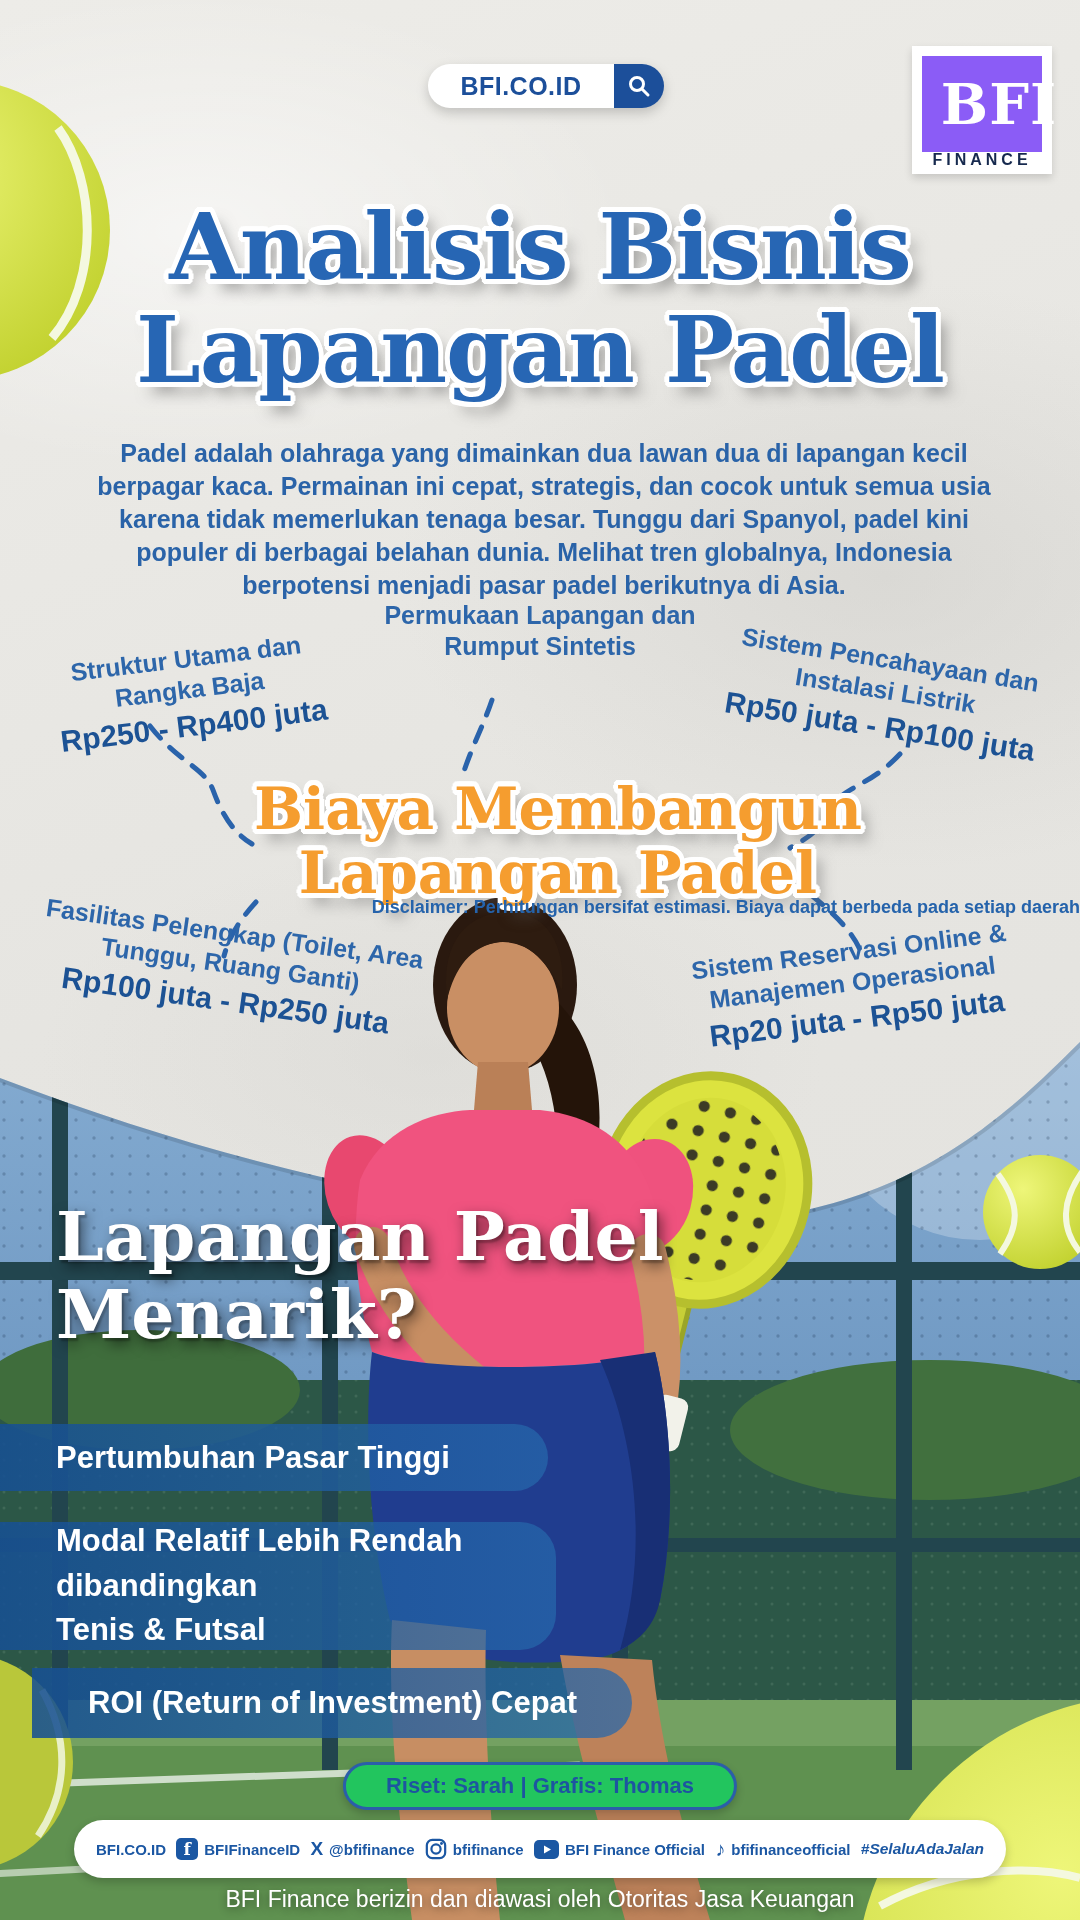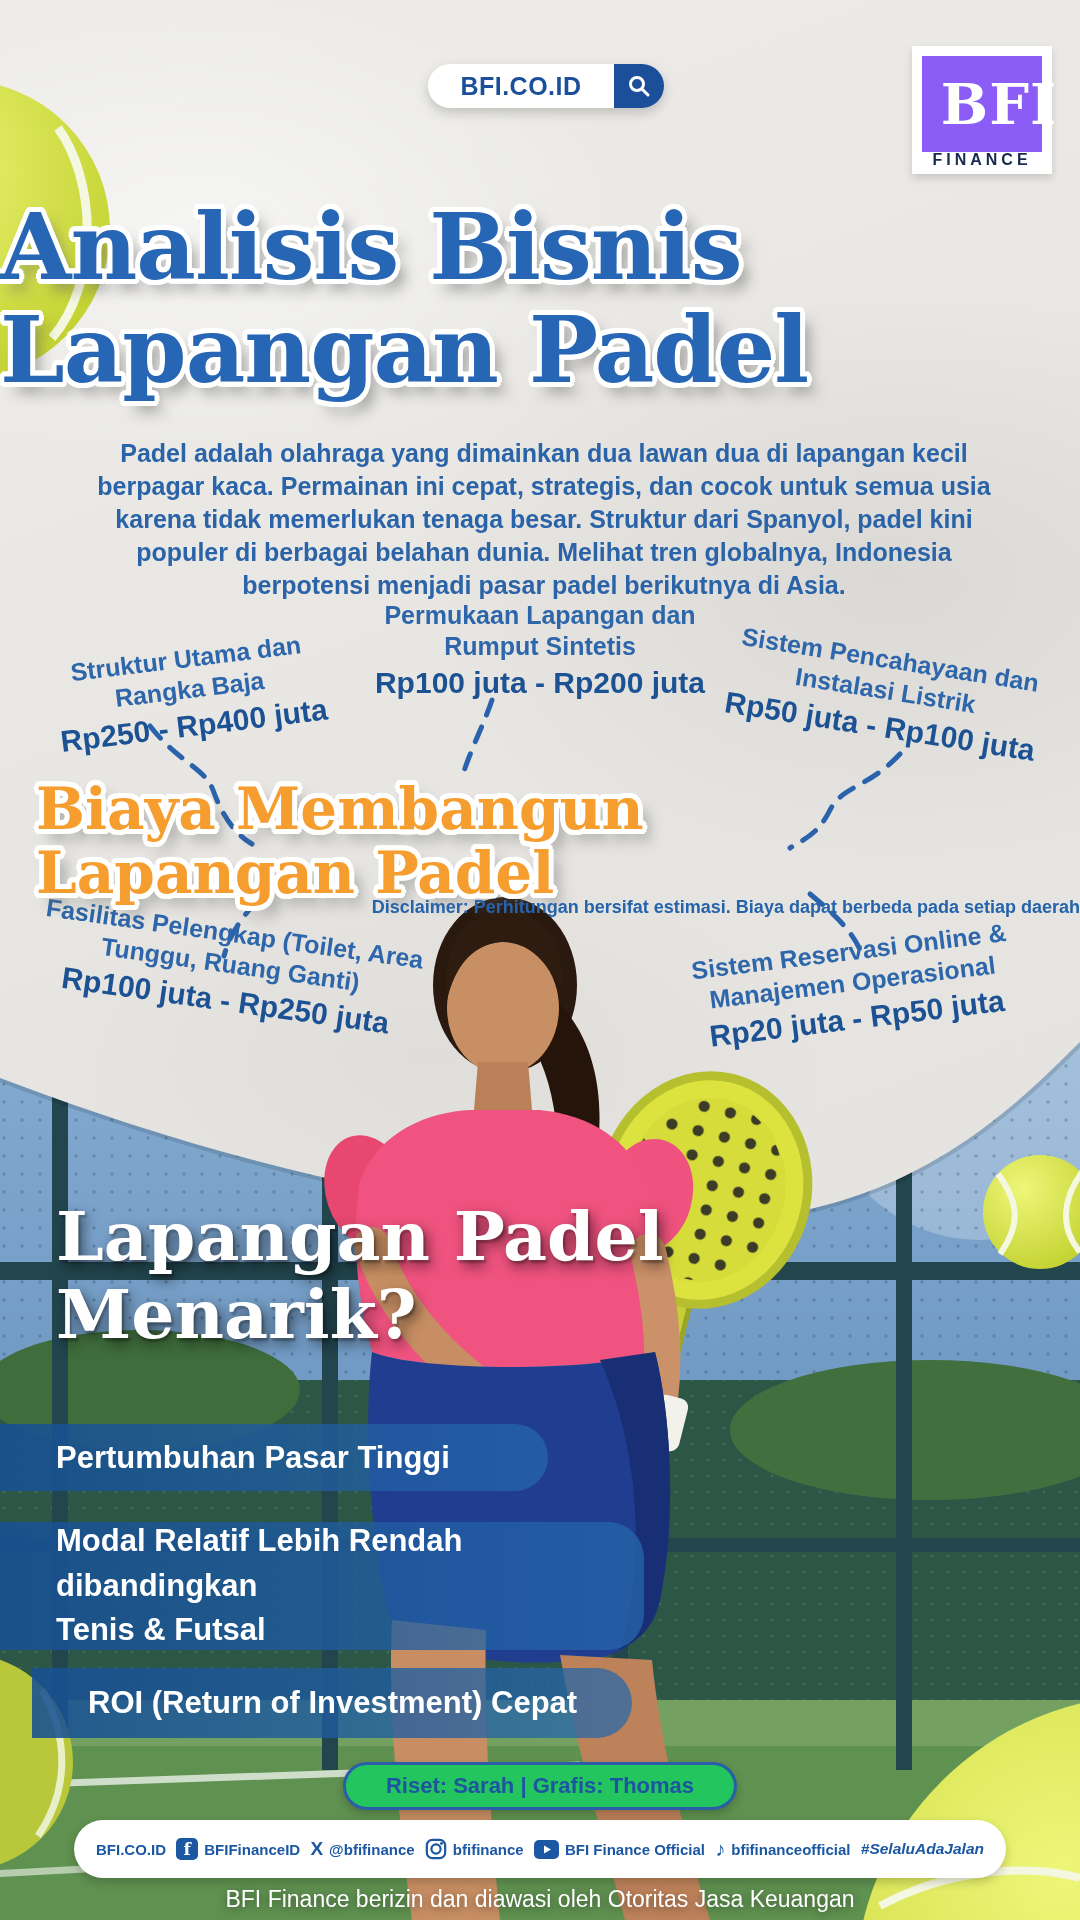--- a/index.html
+++ b/index.html
@@ -9,21 +9,21 @@
   
   #paper{inset:0;z-index:0;
     background:
       radial-gradient(620px 340px at 18% 12%, rgba(255,255,255,.55), rgba(255,255,255,0) 70%),
       radial-gradient(700px 420px at 82% 30%, rgba(205,204,200,.5), rgba(205,204,200,0) 70%),
       radial-gradient(560px 300px at 40% 55%, rgba(214,213,209,.45), rgba(214,213,209,0) 70%),
       linear-gradient(160deg,#edecE8 0%,#e6e5e1 45%,#e2e1dd 100%);}
   svg.layer{position:absolute;left:0;top:0;width:1080px;height:1920px;}
   #scene{z-index:1;} #figure{z-index:2;} #top{position:absolute;inset:0;z-index:3;}
   
-  .chunk{font-family:"DejaVu Serif",serif;font-weight:bold;text-align:left;}
+  .chunk{font-family:"DejaVu Serif",serif;font-weight:bold;text-align:center;}
   .outlined{text-shadow:
     5px 0 0 #fff,-5px 0 0 #fff,0 5px 0 #fff,0 -5px 0 #fff,
     4px 3px 0 #fff,-4px 3px 0 #fff,4px -3px 0 #fff,-4px -3px 0 #fff,
     3px 4px 0 #fff,-3px 4px 0 #fff,3px -4px 0 #fff,-3px -4px 0 #fff,
     2px 5px 0 #fff,-2px 5px 0 #fff,2px -5px 0 #fff,-2px -5px 0 #fff,
     9px 11px 14px rgba(100,100,100,.55);}
   
   #searchPill{left:428px;top:64px;height:44px;display:flex;align-items:stretch;
     filter:drop-shadow(0 5px 6px rgba(0,0,0,.18));}
   #searchPill .white{width:186px;background:#fff;border-radius:22px 0 0 22px;
@@ -56,21 +56,21 @@
   #centerTitle{left:0;right:0;top:778px;font-size:58px;line-height:1.1;color:#f59d2f;margin-left:36px;}
   #disclaimer{left:0;right:0;top:897px;text-align:right;font-size:18px;font-weight:bold;color:#2563ab;}
   
   #whyHeading{left:56px;top:1198px;font-family:"DejaVu Serif",serif;font-weight:bold;
     font-size:68px;line-height:1.14;color:#fff;text-align:left;
     text-shadow:4px 6px 14px rgba(0,0,0,.55),2px 3px 2px rgba(0,0,0,.25);}
   .bar{left:0;background:linear-gradient(90deg,rgba(23,80,146,.88),rgba(38,104,172,.72));
     border-radius:0 36px 36px 0;color:#fff;font-weight:bold;font-size:31px;
     display:flex;flex-direction:column;justify-content:center;padding-left:56px;box-sizing:border-box;}
   #bar1{top:1424px;width:548px;height:67px;}
-  #bar2{top:1522px;width:644px;height:128px;line-height:1.45;}
+  #bar2{top:1522px;width:556px;height:128px;line-height:1.45;}
   #bar3{top:1668px;width:600px;height:70px;margin-left:32px;}
   
   #credits{left:50%;top:1762px;transform:translateX(-50%);background:#22c55e;
     border:3px solid #2b5ea9;border-radius:40px;padding:8px 40px;white-space:nowrap;
     font-size:22px;font-weight:bold;color:#1d55a0;box-shadow:0 4px 8px rgba(0,0,0,.2);}
   #footerBar{left:74px;top:1820px;width:932px;height:58px;background:#fff;border-radius:29px;
     display:flex;align-items:center;justify-content:space-between;padding:0 22px;box-sizing:border-box;
     color:#1b57a3;font-size:15px;font-weight:bold;box-shadow:0 4px 10px rgba(0,0,0,.2);white-space:nowrap;}
   .soc{display:flex;align-items:center;gap:6px;}
   .fbic{width:22px;height:22px;border-radius:5px;background:#1b57a3;color:#fff;
@@ -207,21 +207,21 @@
     </div>
 
     <div id="mainTitle" class="abs chunk outlined">
       <div>Analisis Bisnis</div>
       <div>Lapangan Padel</div>
     </div>
 
     <div id="intro" class="abs">
       <div>Padel adalah olahraga yang dimainkan dua lawan dua di lapangan kecil</div>
       <div>berpagar kaca. Permainan ini cepat, strategis, dan cocok untuk semua usia</div>
-      <div>karena tidak memerlukan tenaga besar. Struktur dari Spanyol, padel kini</div>
+      <div>karena tidak memerlukan tenaga besar. Tunggu dari Spanyol, padel kini</div>
       <div>populer di berbagai belahan dunia. Melihat tren globalnya, Indonesia</div>
       <div>berpotensi menjadi pasar padel berikutnya di Asia.</div>
     </div>
 
     <svg class="layer" viewBox="0 0 1080 1920" style="z-index:0;pointer-events:none;">
       <g fill="none" stroke="#2a63ab" stroke-width="5" stroke-dasharray="16 13" stroke-linecap="round">
         <path d="M150,726 C178,762 205,768 213,790 S232,832 252,844"></path>
         <path d="M492,700 C484,724 473,744 463,774"></path>
         <path d="M900,754 C868,788 842,786 830,810 S806,838 790,848"></path>
         <path d="M256,902 C240,920 230,934 224,956"></path>
@@ -234,21 +234,20 @@
           <div>Struktur Utama dan</div>
           <div>Rangka Baja</div>
         </div>
       <div class="cost">Rp250 - Rp400 juta</div>
     </div>
     <div id="n2" class="abs node">
       <div class="lbl">
           <div>Permukaan Lapangan dan</div>
           <div>Rumput Sintetis</div>
         </div>
-      <div class="cost">Rp100 juta - Rp200 juta</div>
     </div>
     <div id="n3" class="abs node">
       <div class="lbl">
           <div>Sistem Pencahayaan dan</div>
           <div>Instalasi Listrik</div>
         </div>
       <div class="cost">Rp50 juta - Rp100 juta</div>
     </div>
     <div id="n4" class="abs node">
       <div class="lbl">

